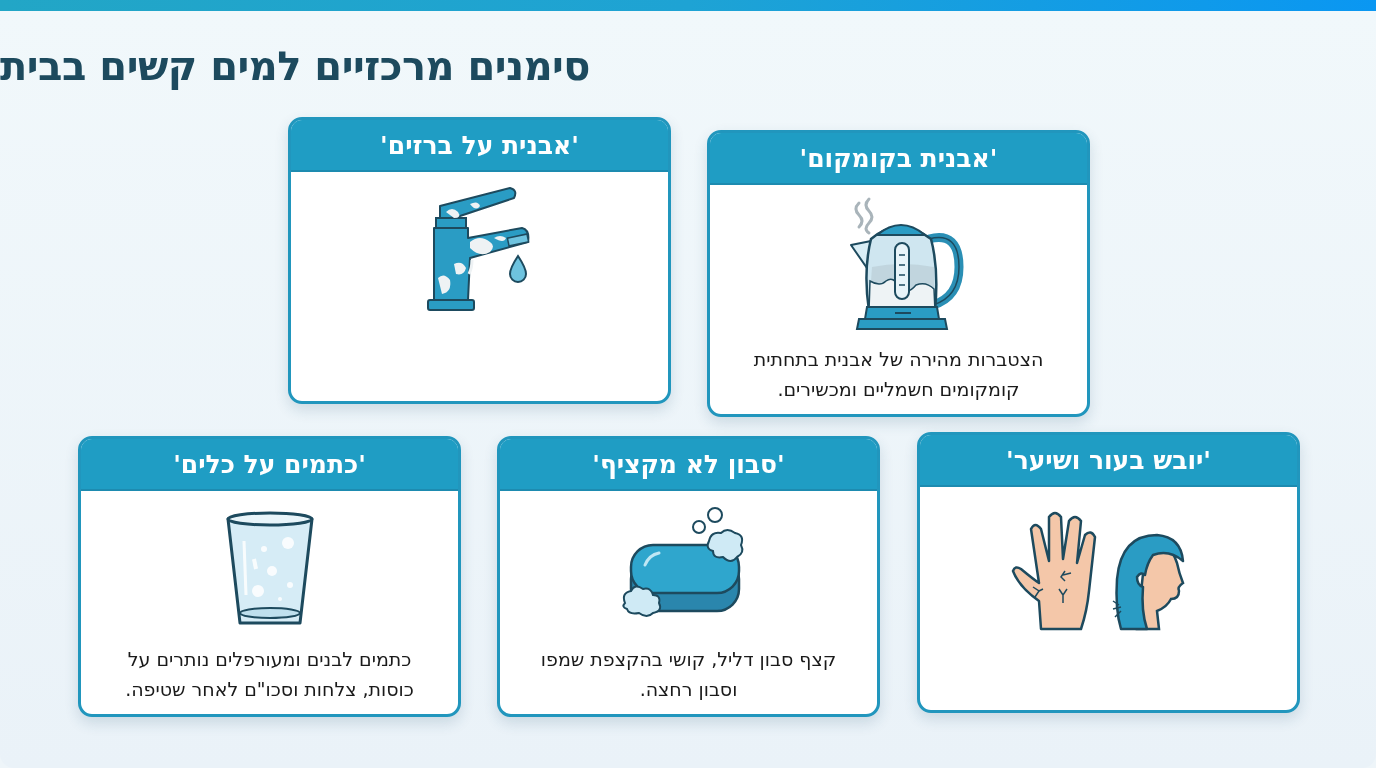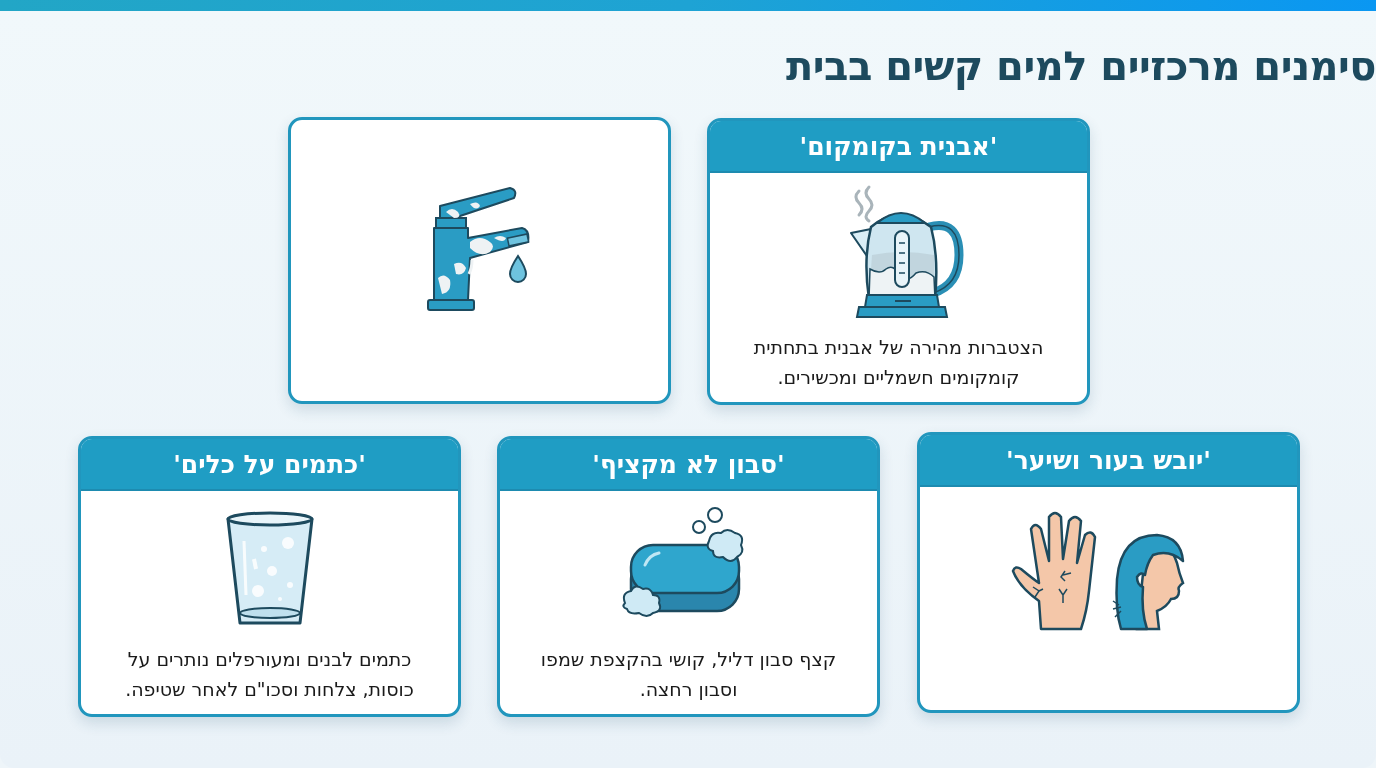--- a/index.html
+++ b/index.html
@@ -13,21 +13,21 @@
     position: absolute; left: 0; top: 0; width: 1376px; height: 11px;
     background: linear-gradient(90deg, #22a6c6 0%, #1ea3d4 50%, #0a97f2 100%);
   }
   .canvas {
     position: absolute; left: 0; top: 11px; width: 1376px; height: 757px;
     background: linear-gradient(180deg, #f1f8fb 0%, #eaf2f8 100%);
     border-radius: 0 0 14px 14px;
   }
   .page-title {
     position: absolute; left: 0; top: 38px; width: 1376px;
-    text-align: right; direction: rtl;
+    text-align: left; direction: rtl;
     font-family: "DejaVu Sans", sans-serif;
     font-weight: bold; font-size: 40px; line-height: 56px;
     color: #1d4a5e; letter-spacing: -0.5px;
   }
   .card {
     position: absolute;
     width: 383px;
     background: #ffffff;
     border: 3px solid #2196bd;
     border-radius: 14px;
@@ -66,21 +66,21 @@
 </style>
 </head>
 <body>
 
 <div class="top-bar"></div>
 <div class="canvas">
 </div>
 
 <h1 class="page-title">סימנים מרכזיים למים קשים בבית</h1>
 
-<div class="card card-top" style="left:707px; top:118px;">
+<div class="card card-top" style="left:707px; top:130px;">
   <div class="card-header">'אבנית בקומקום'</div>
   <div class="card-icon">
     <svg width="140" height="138" viewBox="0 0 140 138">
 
       <path d="M30 8 q-6 6 0 12 q6 6 0 12" fill="none" stroke="#a9b4ba" stroke-width="3" stroke-linecap="round"></path>
       <path d="M40 4 q-6 6 0 12 q6 6 0 12 q-6 6 0 10" fill="none" stroke="#a9b4ba" stroke-width="3" stroke-linecap="round"></path>
 
       <path d="M100 44 q30 -8 30 28 q0 30 -26 38" fill="none" stroke="#2a8fb5" stroke-width="9" stroke-linecap="round"></path>
       <path d="M100 44 q30 -8 30 28 q0 30 -26 38" fill="none" stroke="#1d4a5e" stroke-width="1.5" stroke-linecap="round"></path>
 
@@ -102,20 +102,21 @@
 
       <path d="M38 112 L108 112 L110 124 L36 124 Z" fill="#2a9cc4" stroke="#1d4a5e" stroke-width="2"></path>
       <path d="M30 124 L116 124 L118 134 L28 134 Z" fill="#2a9cc4" stroke="#1d4a5e" stroke-width="2"></path>
       <line x1="66" y1="118" x2="82" y2="118" stroke="#1d4a5e" stroke-width="2"></line>
     </svg>
   </div>
   <div class="card-text">הצטברות מהירה של אבנית בתחתית קומקומים חשמליים ומכשירים.</div>
 </div>
 
 <div class="card card-top" style="left:288px; top:117px;">
+  <div class="card-header">'אבנית על ברזים'</div>
   <div class="card-icon">
     <svg width="140" height="138" viewBox="0 0 140 138">
 
       <path d="M30 38 L30 24 L100 6 q8 2 4 10 L50 34 Z" fill="#2a9cc4" stroke="#1d4a5e" stroke-width="2" stroke-linejoin="round"></path>
 
       <rect x="26" y="36" width="30" height="10" fill="#2a9cc4" stroke="#1d4a5e" stroke-width="2"></rect>
 
       <path d="M24 46 L58 46 L58 56 L112 46 q8 2 6 14 L60 76 L58 118 L24 118 Z" fill="#2a9cc4" stroke="#1d4a5e" stroke-width="2" stroke-linejoin="round"></path>
 
       <rect x="98" y="54" width="20" height="8" fill="#6ec3df" stroke="#1d4a5e" stroke-width="1.5" transform="rotate(-12 108 58)"></rect>

